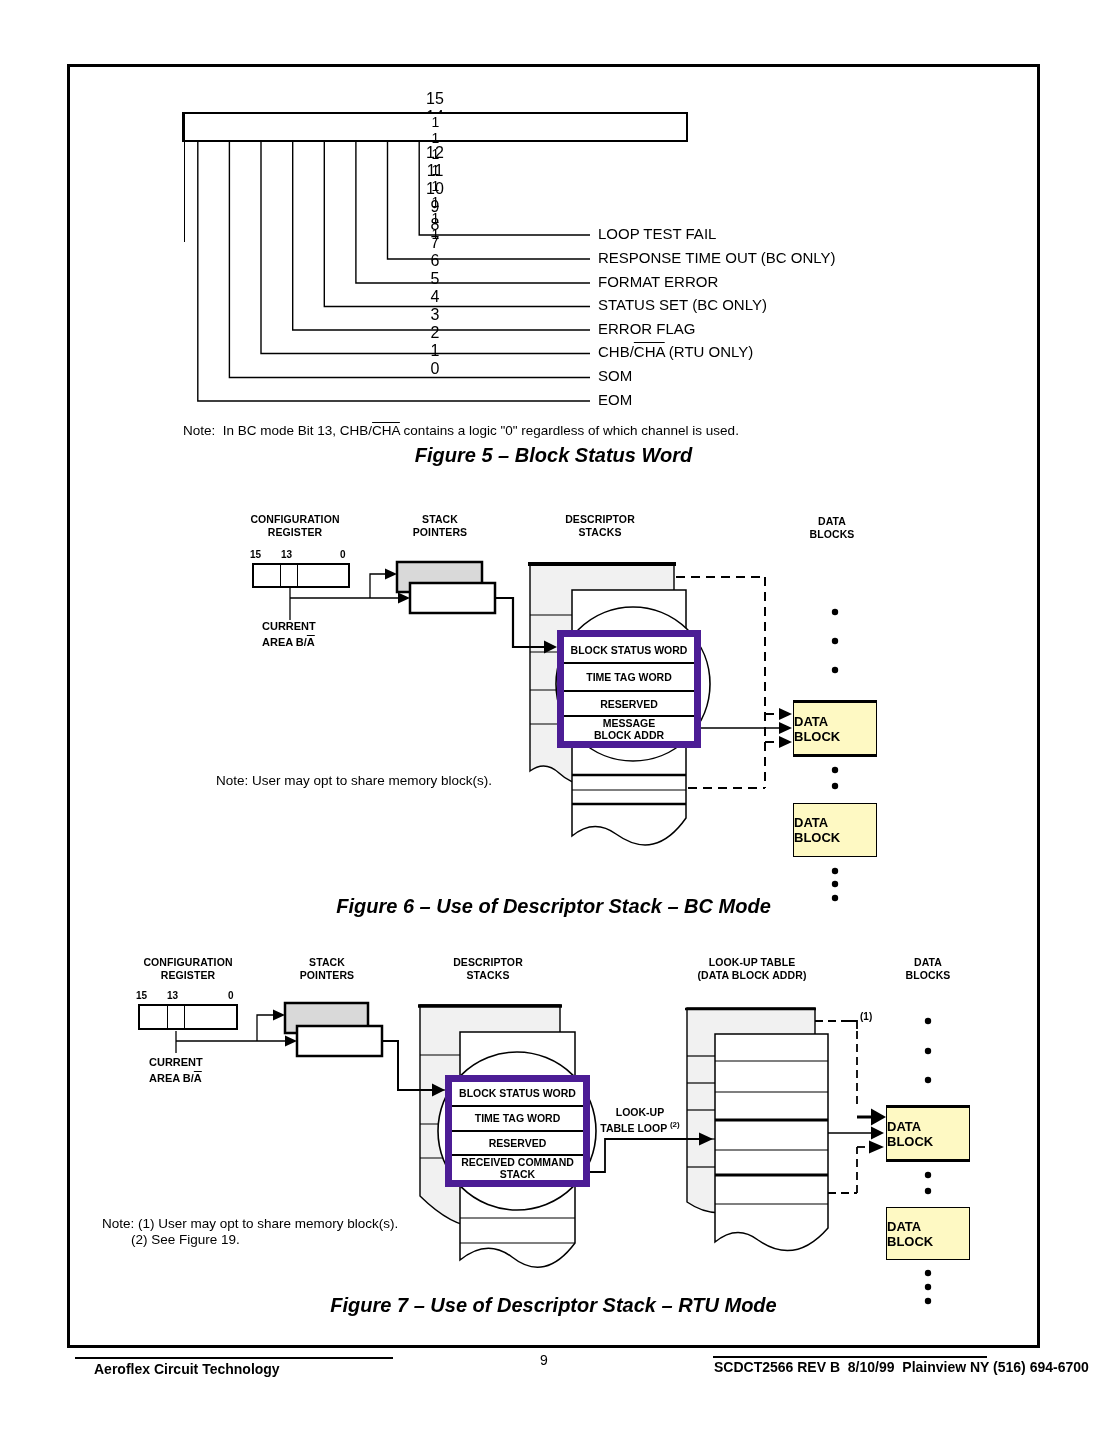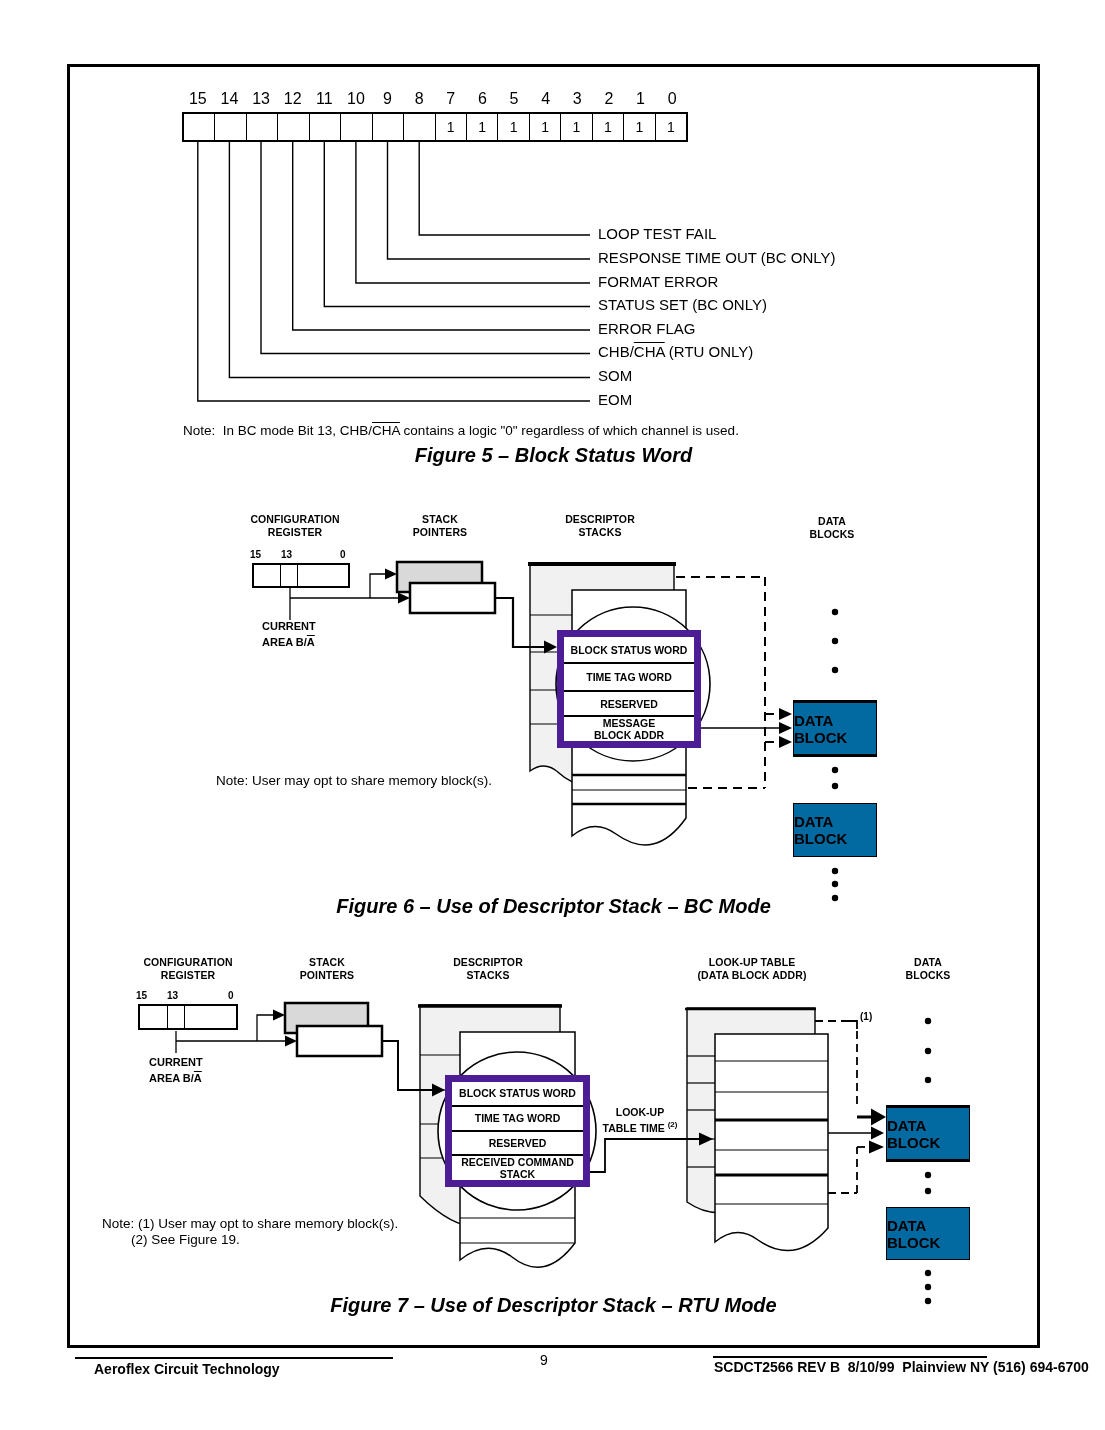--- a/index.html
+++ b/index.html
@@ -1,17 +1,17 @@
 <!DOCTYPE html>
 <html><head>
 <meta charset="utf-8">
 <style>
   html,body{margin:0;padding:0;width:1105px;height:1430px;background:#fff;overflow:hidden;
             font-family:"Liberation Sans",sans-serif;color:#000;}
-  .abs{position:absolute;}
+  .abs{position:absolute;flex-direction:column;}
   .frame{position:absolute;left:67px;top:64px;width:973px;height:1284px;border:3px solid #000;box-sizing:border-box;}
   svg.wires{position:absolute;left:0;top:0;width:1105px;height:1430px;z-index:1;}
   .lay{position:absolute;z-index:2;}
   
   #f5nums{display:flex;left:182px;top:90px;width:506px;height:18px;}
   .f5num{flex:1;text-align:center;font-size:16px;line-height:18px;}
   #f5cells{display:flex;left:182px;top:112px;width:506px;height:30px;border:2.5px solid #000;box-sizing:border-box;background:#fff;}
   .f5cell{flex:1;border-left:1.4px solid #000;display:flex;align-items:center;justify-content:center;font-size:14px;}
   .f5cell.first{border-left:none;}
   .f5label{left:598px;font-size:15px;white-space:nowrap;}
@@ -21,22 +21,22 @@
   
   .dhead{text-align:center;font-weight:bold;font-size:10.5px;line-height:13px;letter-spacing:0.1px;}
   .rbox{border:2.5px solid #000;background:#fff;box-sizing:border-box;}
   .vdiv{position:absolute;top:0;bottom:0;width:1.4px;background:#000;}
   .bitlab{font-weight:bold;font-size:10px;}
   .cur{font-weight:bold;font-size:11px;line-height:15.5px;}
   .wordbox{border:7px solid #4c1d95;background:#fff;box-sizing:border-box;display:flex;flex-direction:column;z-index:3;}
   .wrow{display:flex;flex-direction:column;align-items:center;justify-content:center;text-align:center;
         font-weight:bold;font-size:10.5px;line-height:12px;border-top:2.2px solid #000;}
   .wrow.first{border-top:none;}
-  .datablock{background:#0369a1;border:1.6px solid #000;display:flex;align-items:center;justify-content:center;
-             font-weight:bold;font-size:15px;box-sizing:border-box;z-index:3;}
+  .datablock{background:#fef9c3;border:1.6px solid #000;display:flex;align-items:center;justify-content:center;
+             font-weight:bold;font-size:13px;box-sizing:border-box;z-index:3;}
   .datablock.heavy{border-top-width:3px;border-bottom-width:3px;}
   .lkaddr{text-align:center;font-weight:bold;font-size:10.5px;line-height:12.5px;}
   .lkaddr sup{font-size:8px;}
   .ref{font-weight:bold;font-size:10px;}
   
   .rule{height:1.6px;background:#000;}
   .foot{font-weight:bold;font-size:14px;white-space:pre-wrap;}
   .pageno{font-size:14px;}
 </style>
 </head>
@@ -315,21 +315,21 @@
   <div class="wrow" style="height:27px">TIME TAG WORD</div>
   <div class="wrow" style="height:25px">RESERVED</div>
   <div class="wrow" style="flex:1">
       <div>RECEIVED COMMAND</div>
       <div>STACK</div>
     </div>
 </div>
 
 <div class="lay lkaddr abs" style="left:594px;top:1106px;width:92px">
   <div>LOOK-UP</div>
-  <div><span>TABLE TIME</span> <sup>(2)</sup></div>
+  <div><span>TABLE LOOP</span> <sup>(2)</sup></div>
 </div>
 <span class="lay ref abs" style="left:860px;top:1011px">(1)</span>
 
 <div class="lay datablock heavy abs" style="left:886px;top:1105px;width:84px;height:57px">DATA BLOCK</div>
 <div class="lay datablock abs" style="left:886px;top:1207px;width:84px;height:53px">DATA BLOCK</div>
 
 <div class="lay note abs" style="left:102px;top:1216px">Note: (1) User may opt to share memory block(s).</div>
 <div class="lay note abs" style="left:131px;top:1232px">(2) See Figure 19.</div>
 <div class="lay caption abs" style="top:1294px">Figure 7 – Use of Descriptor Stack – RTU Mode</div>
 

